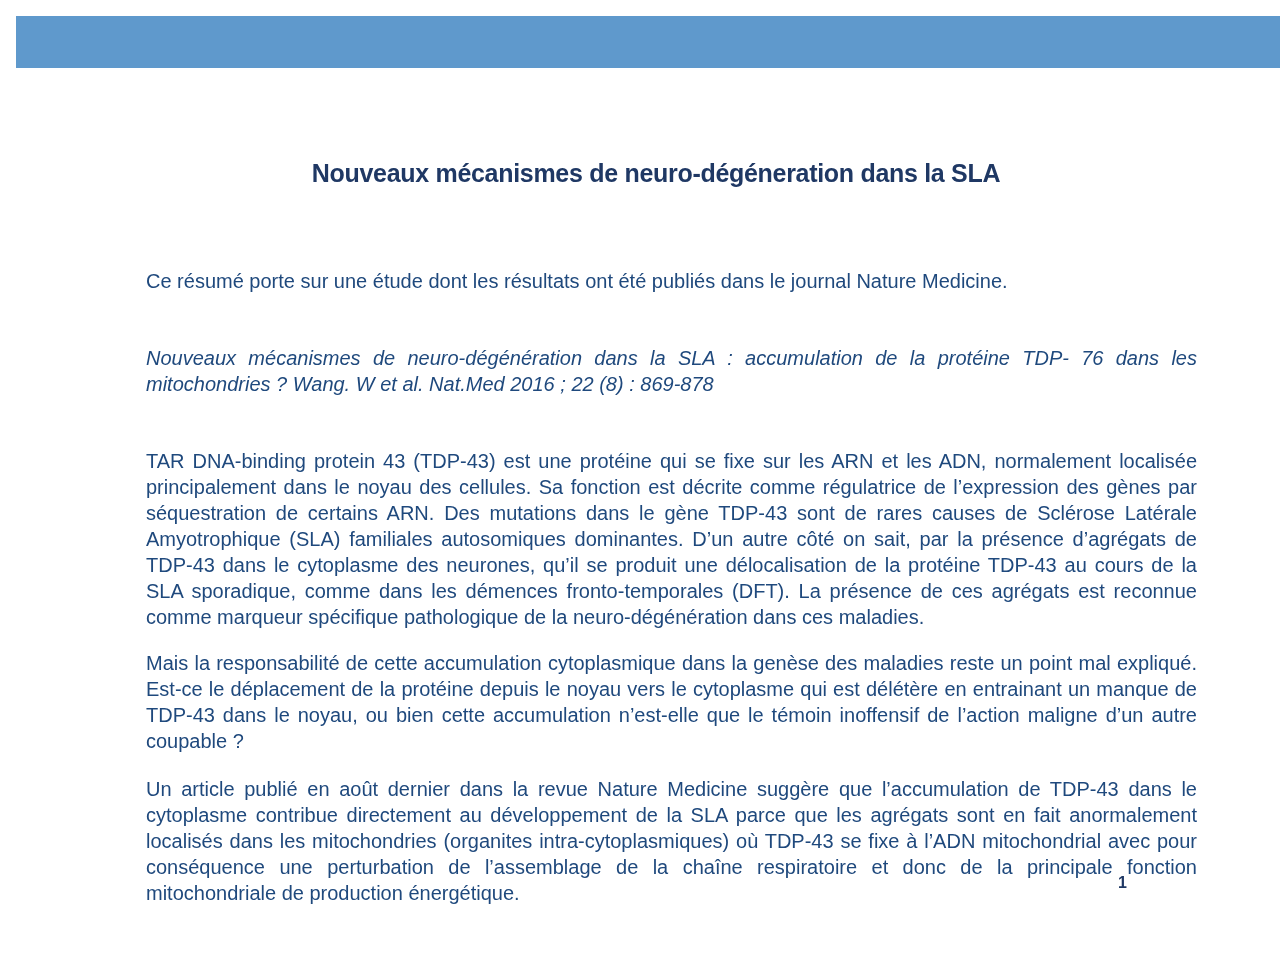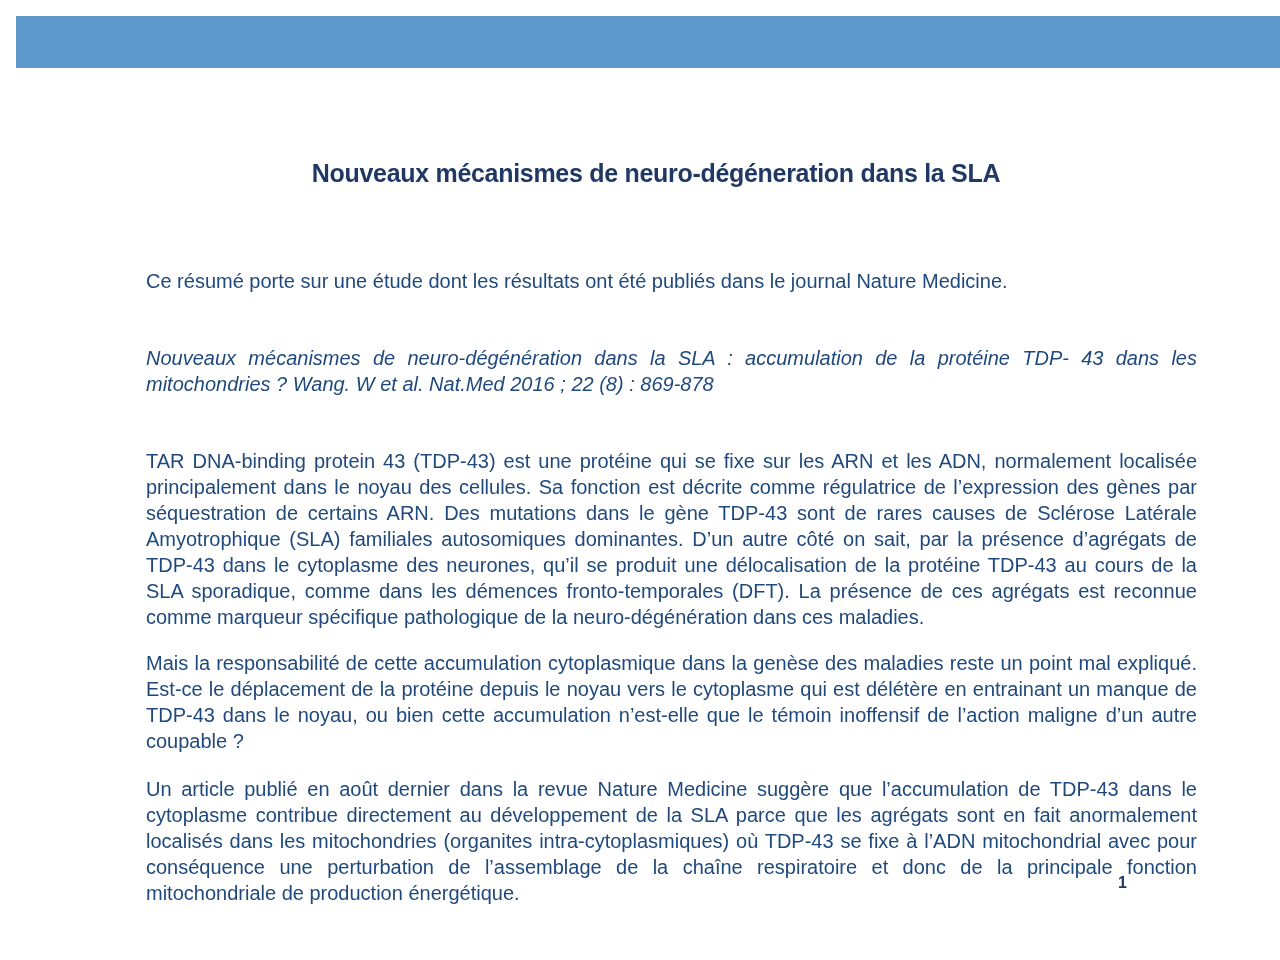--- a/index.html
+++ b/index.html
@@ -66,21 +66,21 @@
 
 <div class="page">
 
   <div class="top-bar"></div>
 
   <h1 class="slide-title">Nouveaux mécanismes de neuro-dégéneration dans la SLA</h1>
 
   <div class="content">
     <p class="para">Ce résumé porte sur une étude dont les résultats ont été publiés dans le journal Nature Medicine.</p>
 
-    <p class="para italic gap-lg">Nouveaux mécanismes de neuro-dégénération dans la SLA : accumulation de la protéine TDP- 43 dans les mitochondries ? Wang. W et al. Nat.Med 2016 ; 22 (8) : 869-878</p>
+    <p class="para italic gap-lg">Nouveaux mécanismes de neuro-dégénération dans la SLA : accumulation de la protéine TDP- 76 dans les mitochondries ? Wang. W et al. Nat.Med 2016 ; 22 (8) : 869-878</p>
 
     <p class="para gap-lg">TAR DNA-binding protein 43 (TDP-43) est une protéine qui se fixe sur les ARN et les ADN, normalement localisée principalement dans le noyau des cellules. Sa fonction est décrite comme régulatrice de l’expression des gènes par séquestration de certains ARN. Des mutations dans le gène TDP-43 sont de rares causes de Sclérose Latérale Amyotrophique (SLA) familiales autosomiques dominantes. D’un autre côté on sait, par la présence d’agrégats de TDP-43 dans le cytoplasme des neurones, qu’il se produit une délocalisation de la protéine TDP-43 au cours de la SLA sporadique, comme dans les démences fronto-temporales (DFT). La présence de ces agrégats est reconnue comme marqueur spécifique pathologique de la neuro-dégénération dans ces maladies.</p>
 
     <p class="para gap-sm">Mais la responsabilité de cette accumulation cytoplasmique dans la genèse des maladies reste un point mal expliqué. Est-ce le déplacement de la protéine depuis le noyau vers le cytoplasme qui est délétère en entrainant un manque de TDP-43 dans le noyau, ou bien cette accumulation n’est-elle que le témoin inoffensif de l’action maligne d’un autre coupable ?</p>
 
     <p class="para gap-sm2">Un article publié en août dernier dans la revue Nature Medicine suggère que l’accumulation de TDP-43 dans le cytoplasme contribue directement au développement de la SLA parce que les agrégats sont en fait anormalement localisés dans les mitochondries (organites intra-cytoplasmiques) où TDP-43 se fixe à l’ADN mitochondrial avec pour conséquence une perturbation de l’assemblage de la chaîne respiratoire et donc de la principale fonction mitochondriale de production énergétique.</p>
   </div>
 
   <div class="page-number">1</div>
 

